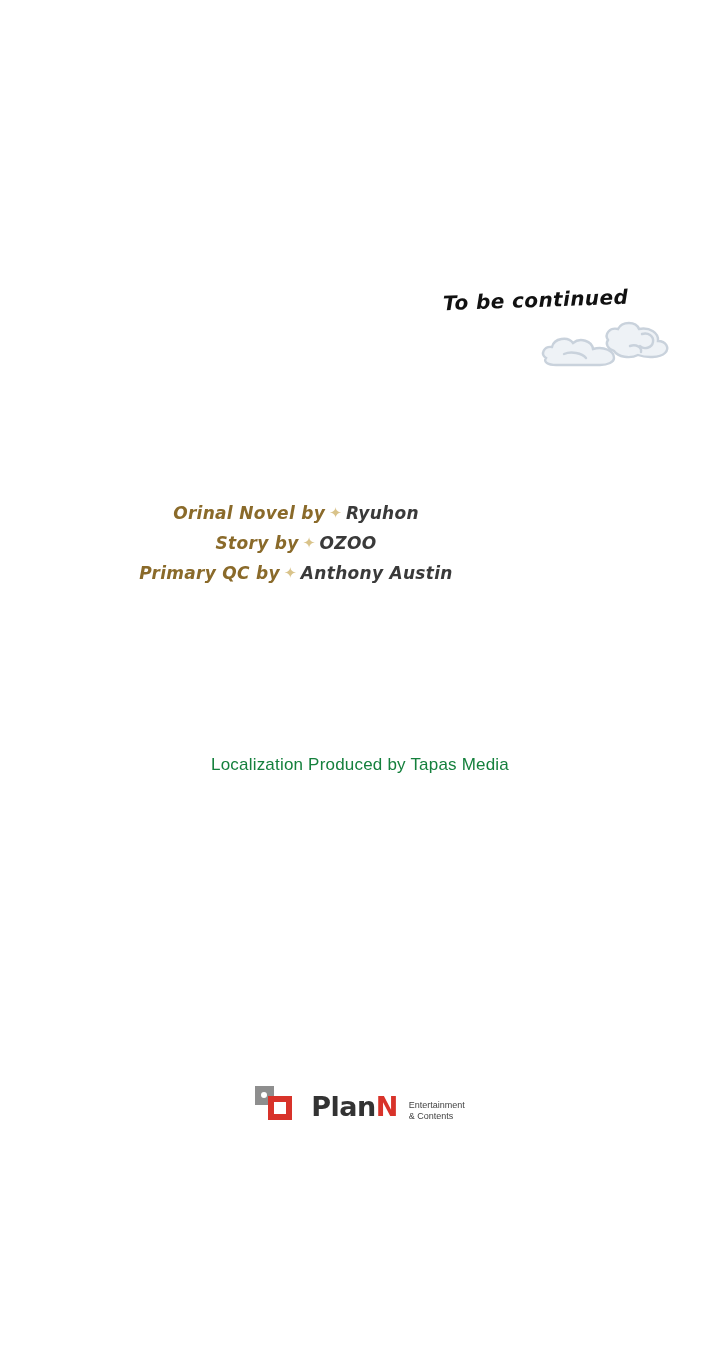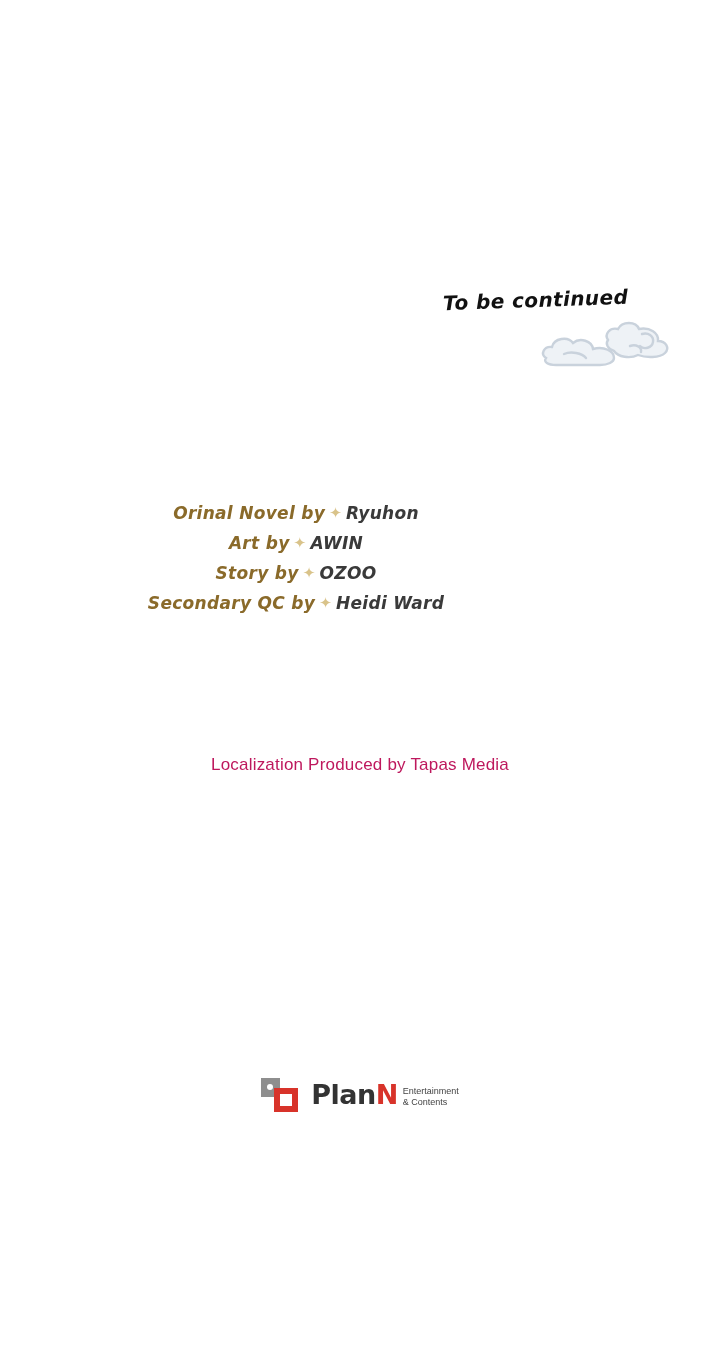--- a/index.html
+++ b/index.html
@@ -76,34 +76,35 @@
   }
 
   .localization {
     position: absolute;
     top: 755px;
     left: 0;
     width: 720px;
     text-align: center;
     font-family: "Liberation Sans", sans-serif;
     font-size: 17px;
-    color: #be185d;
+    color: #15803d;
     letter-spacing: 0.2px;
   }
 
   
   .logo {
     position: absolute;
     top: 1068px;
     left: 0;
     width: 720px;
     height: 54px;
     display: flex;
-    align-items: center;
+    align-items: flex-end;
     justify-content: center;
+    gap: 6px;
   }
   .logo-mark {
     position: relative;
     width: 46px;
     height: 38px;
     margin-right: 4px;
   }
   .logo-mark .sq-gray {
     position: absolute;
     left: 0;
@@ -166,27 +167,24 @@
       </g>
     </svg>
   </div>
 </div>
 
 <div class="credits">
   <div class="credit-row">
     <span class="credit-role">Orinal Novel by</span><span class="credit-sep">✦</span><span class="credit-name">Ryuhon</span>
   </div>
   <div class="credit-row">
-    <span class="credit-role">Art by</span><span class="credit-sep">✦</span><span class="credit-name">AWIN</span>
+    <span class="credit-role">Story by</span><span class="credit-sep">✦</span><span class="credit-name">OZOO</span>
   </div>
   <div class="credit-row">
-    <span class="credit-role">Story by</span><span class="credit-sep">✦</span><span class="credit-name">OZOO</span>
-  </div>
-  <div class="credit-row">
-    <span class="credit-role">Secondary QC by</span><span class="credit-sep">✦</span><span class="credit-name">Heidi Ward</span>
+    <span class="credit-role">Primary QC by</span><span class="credit-sep">✦</span><span class="credit-name">Anthony Austin</span>
   </div>
 </div>
 
 <div class="localization">Localization Produced by Tapas Media</div>
 
 <div class="logo">
   <div class="logo-mark">
     <div class="sq-gray"></div>
     <div class="sq-dot"></div>
     <div class="sq-red"></div>

